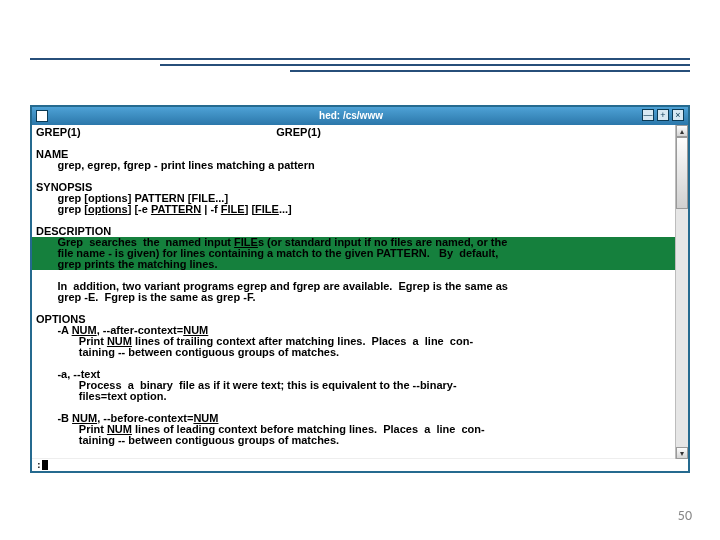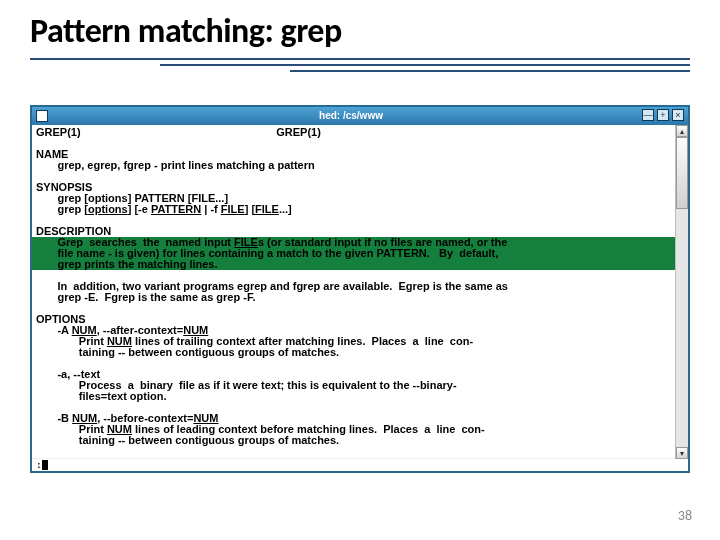--- a/index.html
+++ b/index.html
@@ -172,21 +172,20 @@
     color: #888;
   }
 
   .line { display:block; }
   .u { text-decoration: underline; }
 </style>
 </head>
 <body>
 <div class="slide">
 
-  <div class="title">Pattern matching: grep</div>
 
   <div class="underline-band">
     <div class="u1"></div>
       <div class="u2"></div>
       <div class="u3"></div>
   </div>
 
   <div class="term-window">
 
     <div class="titlebar">
@@ -207,15 +206,15 @@
 
     <div class="term-body"><span class="line"><span>GREP(1)</span>                                                                <span>GREP(1)</span></span><span class="line"> </span><span class="line">NAME</span><span class="line">       <span>grep, egrep, fgrep - print lines matching a pattern</span></span><span class="line"> </span><span class="line">SYNOPSIS</span><span class="line">       <span>grep [options] PATTERN [FILE...]</span></span><span class="line">       <span>grep </span><span>[</span><span class="u">options</span><span>] [-e </span><span class="u">PATTERN</span><span> | -f </span><span class="u">FILE</span><span>] [</span><span class="u">FILE</span><span>...]</span></span><span class="line"> </span><span class="line">DESCRIPTION</span><span class="hl">       <span>Grep  searches  the  named input </span><span class="u">FILE</span><span>s (or standard input if no files are named, or the</span></span><span class="hl">       <span>file name - is given) for lines containing a match to the given PATTERN.   By  default,</span></span><span class="hl">       <span>grep prints the matching lines.</span></span><span class="line"> </span><span class="line">       <span>In  addition, two variant programs egrep and fgrep are available.  Egrep is the same as</span></span><span class="line">       <span>grep -E.  Fgrep is the same as grep -F.</span></span><span class="line"> </span><span class="line">OPTIONS</span><span class="line">       -A <span class="u">NUM</span>, --after-context=<span class="u">NUM</span></span><span class="line">              <span>Print </span><span class="u">NUM</span><span> lines of trailing context after matching lines.  Places  a  line  con-</span></span><span class="line">              <span>taining -- between contiguous groups of matches.</span></span><span class="line"> </span><span class="line">       <span>-a, --text</span></span><span class="line">              <span>Process  a  binary  file as if it were text; this is equivalent to the --binary-</span></span><span class="line">              <span>files=text option.</span></span><span class="line"> </span><span class="line">       -B <span class="u">NUM</span>, --before-context=<span class="u">NUM</span></span><span class="line">              <span>Print </span><span class="u">NUM</span><span> lines of leading context before matching lines.  Places  a  line  con-</span></span><span class="line">              <span>taining -- between contiguous groups of matches.</span></span><span class="line"> </span><span class="line">       -C <span class="u">NUM</span>, --context=<span class="u">NUM</span></span></div>
 
     <div class="status-line">
         <span>:</span>
         <span class="cursor"></span>
       </div>
 
   </div>
 
-  <div class="page-num">38</div>
+  <div class="page-num">50</div>
 
 </div>
 
 </body></html>

